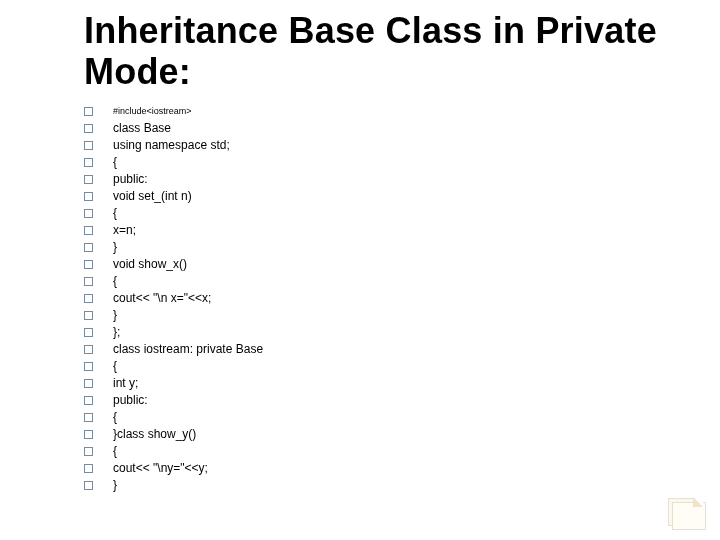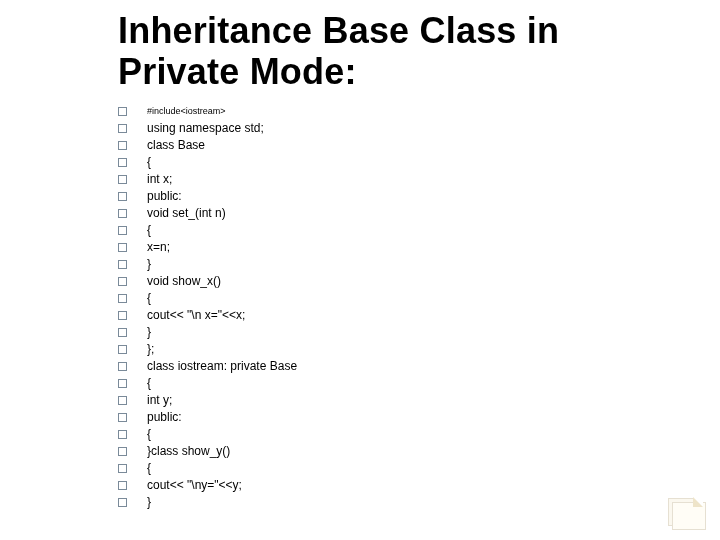--- a/index.html
+++ b/index.html
@@ -9,21 +9,21 @@
     height: 540px;
     background: #fff;
     font-family: Arial, Helvetica, sans-serif;
     overflow: hidden;
   }
   .slide {
     position: relative;
     width: 720px;
     height: 540px;
     box-sizing: border-box;
-    padding: 10px 40px 20px 118px;
+    padding: 10px 40px 20px 84px;
   }
   .title {
     font-size: 36px;
     font-weight: bold;
     color: #000;
     line-height: 1.15;
     margin: 0 0 10px 0;
     letter-spacing: 0.2px;
   }
   .body {
@@ -90,33 +90,29 @@
 
 <div class="slide">
   <h1 class="title">Inheritance Base Class in Private Mode:</h1>
   <div class="body">
       <div class="line small">
         <span class="bullet"></span>
         <span class="txt">#include&lt;iostream&gt;</span>
       </div>
       <div class="line">
         <span class="bullet"></span>
+        <span class="txt">class Base</span>
+      </div>
+      <div class="line">
+        <span class="bullet"></span>
         <span class="txt">using namespace std;</span>
       </div>
       <div class="line">
         <span class="bullet"></span>
-        <span class="txt">class Base</span>
-      </div>
-      <div class="line">
-        <span class="bullet"></span>
         <span class="txt">{</span>
-      </div>
-      <div class="line">
-        <span class="bullet"></span>
-        <span class="txt">int x;</span>
       </div>
       <div class="line">
         <span class="bullet"></span>
         <span class="txt">public:</span>
       </div>
       <div class="line">
         <span class="bullet"></span>
         <span class="txt">void set_(int n)</span>
       </div>
       <div class="line">

